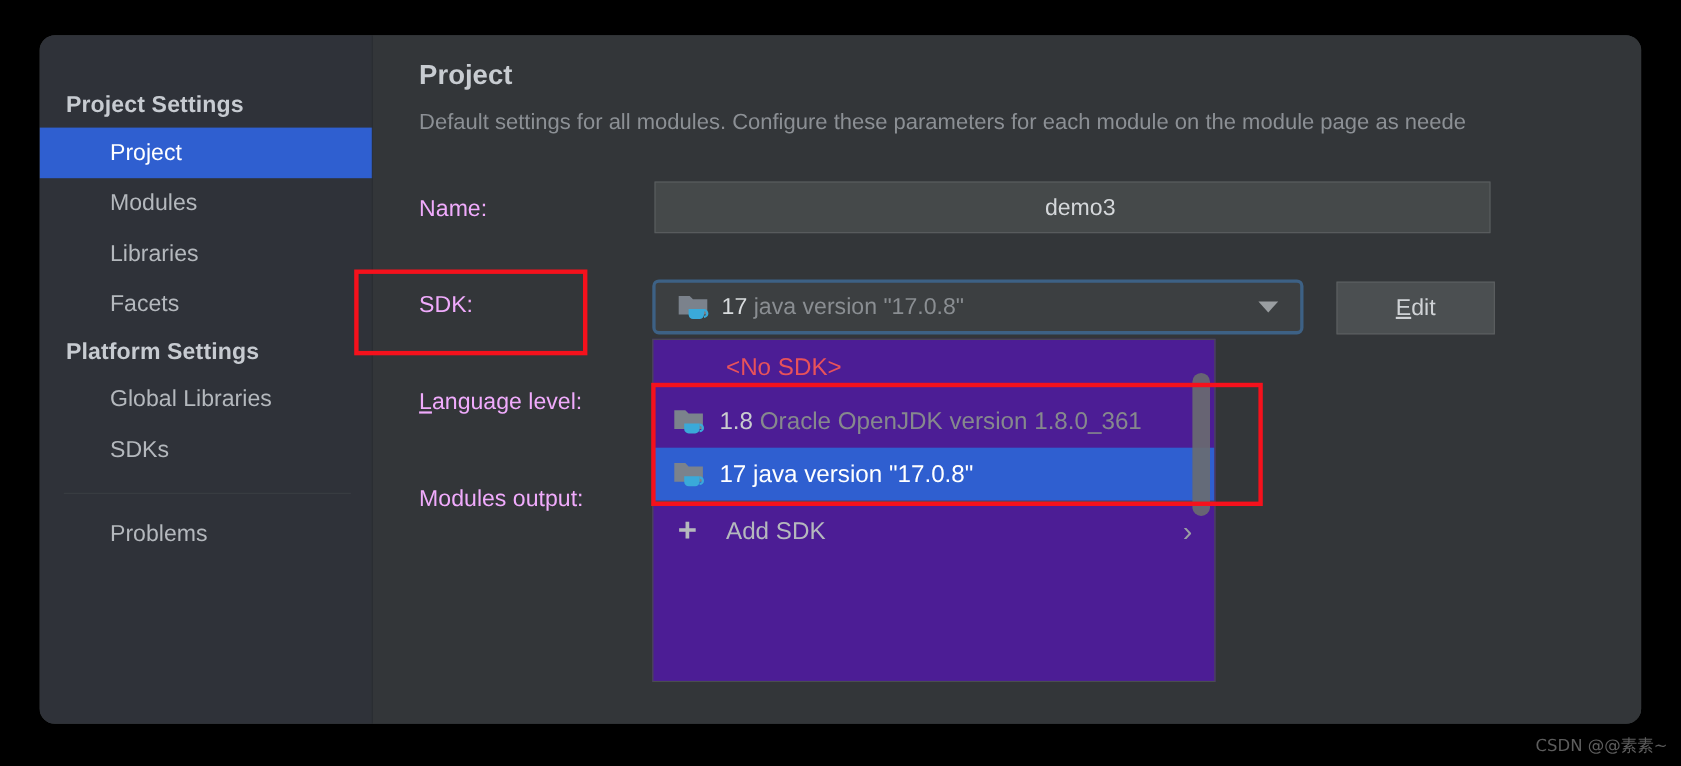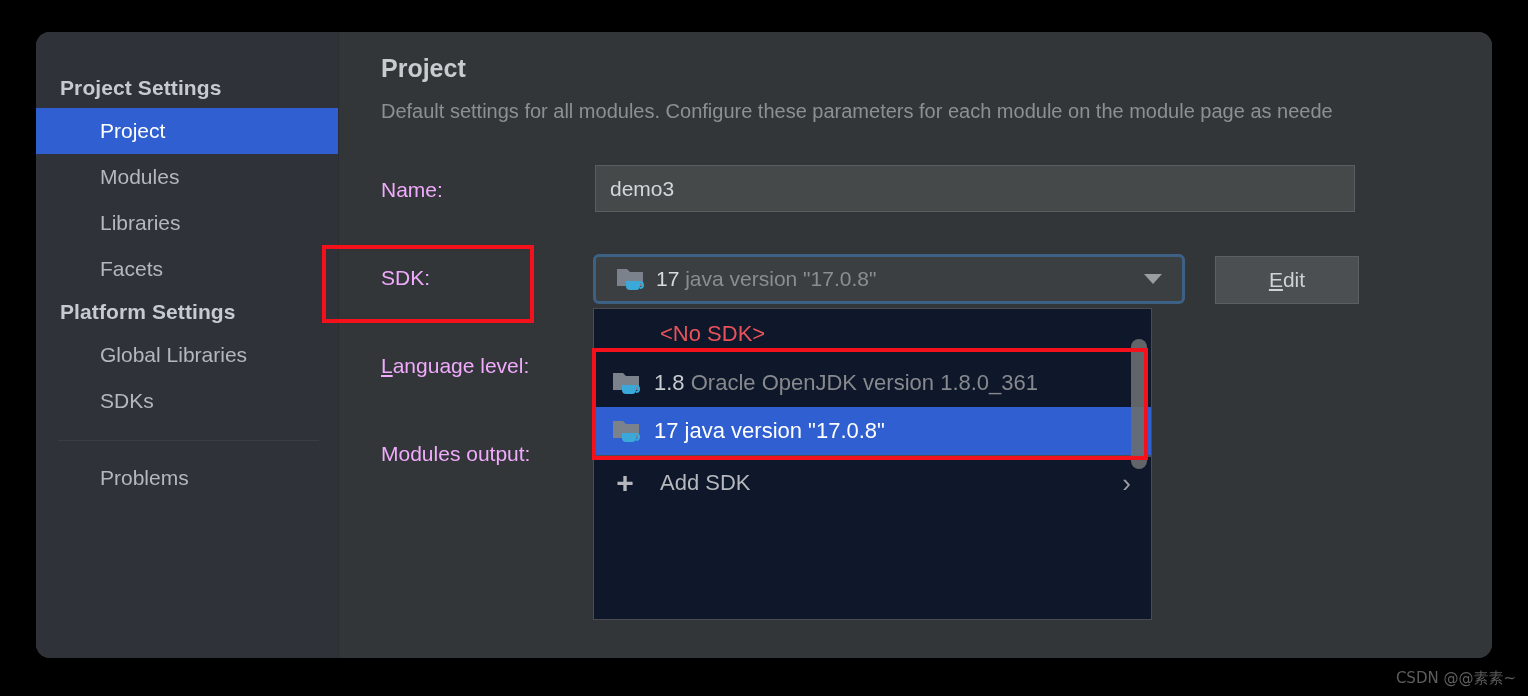--- a/index.html
+++ b/index.html
@@ -31,21 +31,21 @@
     overflow: hidden;
     display: flex;
   }
 
   
   .sidebar {
     position: relative;
     width: 303px;
     flex: 0 0 303px;
     background: #2f3239;
-    padding-top: 0;
+    padding-top: 8px;
     box-sizing: border-box;
   }
 
   .side-divider-v {
     position: absolute;
     right: 0;
     top: 0;
     bottom: 0;
     width: 1px;
     background: #2b2d31;
@@ -128,20 +128,21 @@
     width: 760px;
     height: 47px;
     background: #45494a;
     border: 1px solid #5a5e60;
     box-sizing: border-box;
     color: #d4d7da;
     font-size: 21px;
     line-height: 45px;
     padding-left: 14px;
     font-family: "Liberation Sans", sans-serif;
+    text-align: center;
   }
 
   
   .combo {
     position: absolute;
     left: 254px;
     top: 222px;
     width: 592px;
     height: 50px;
     background: #3c3f41;
@@ -190,23 +191,23 @@
     align-items: center;
     justify-content: center;
   }
   .edit-btn u { text-decoration: underline; }
 
   
   .popup {
     position: absolute;
     left: 254px;
     top: 276px;
-    width: 559px;
+    width: 512px;
     height: 312px;
-    background: #0f172a;
+    background: #4c1d95;
     border: 1px solid #4a4d4f;
     box-sizing: border-box;
     overflow: hidden;
   }
 
   .opt {
     position: relative;
     height: 48px;
     display: flex;
     align-items: center;

